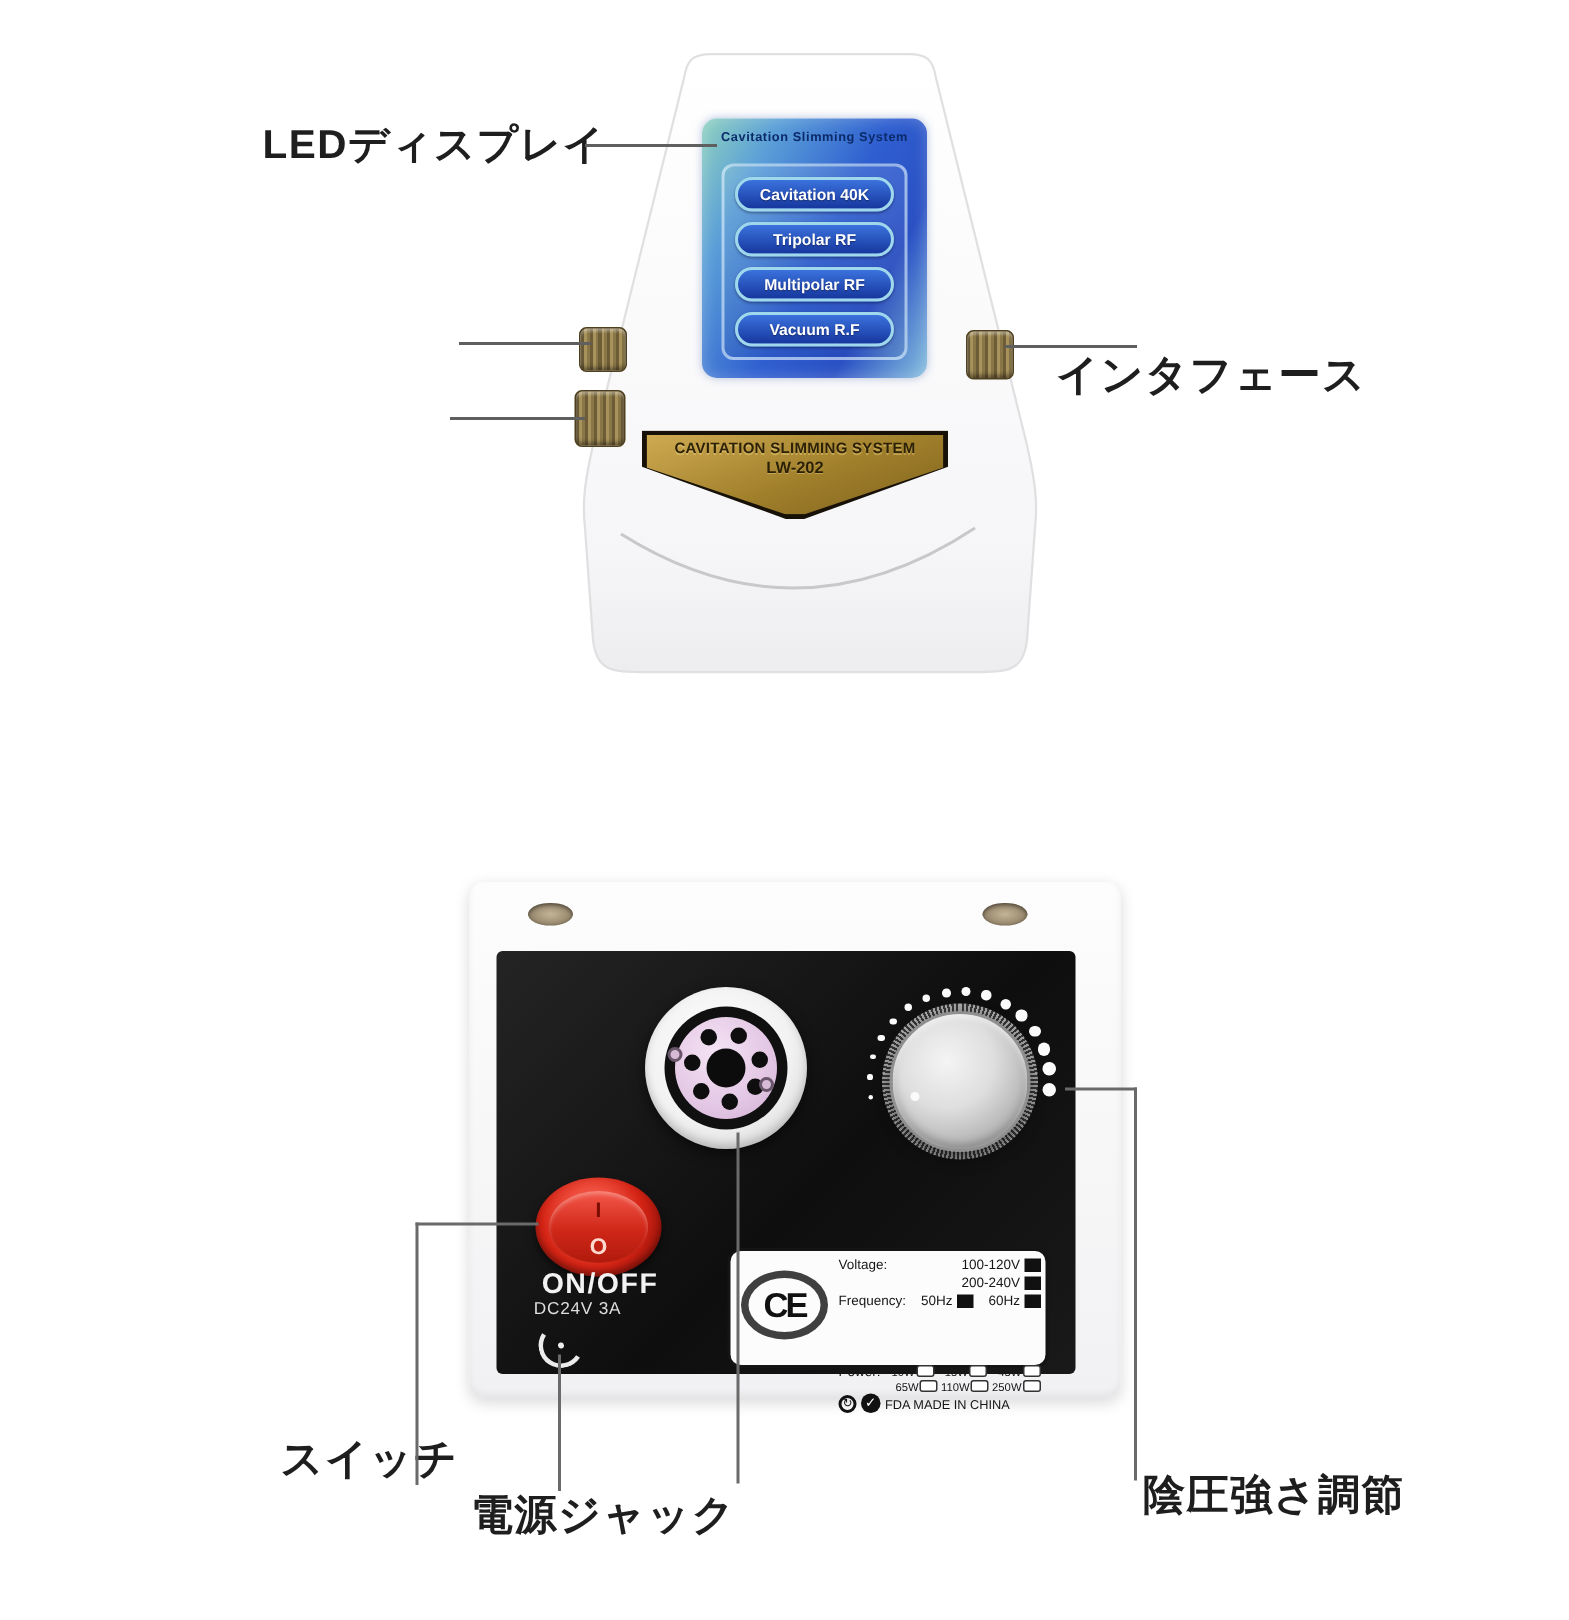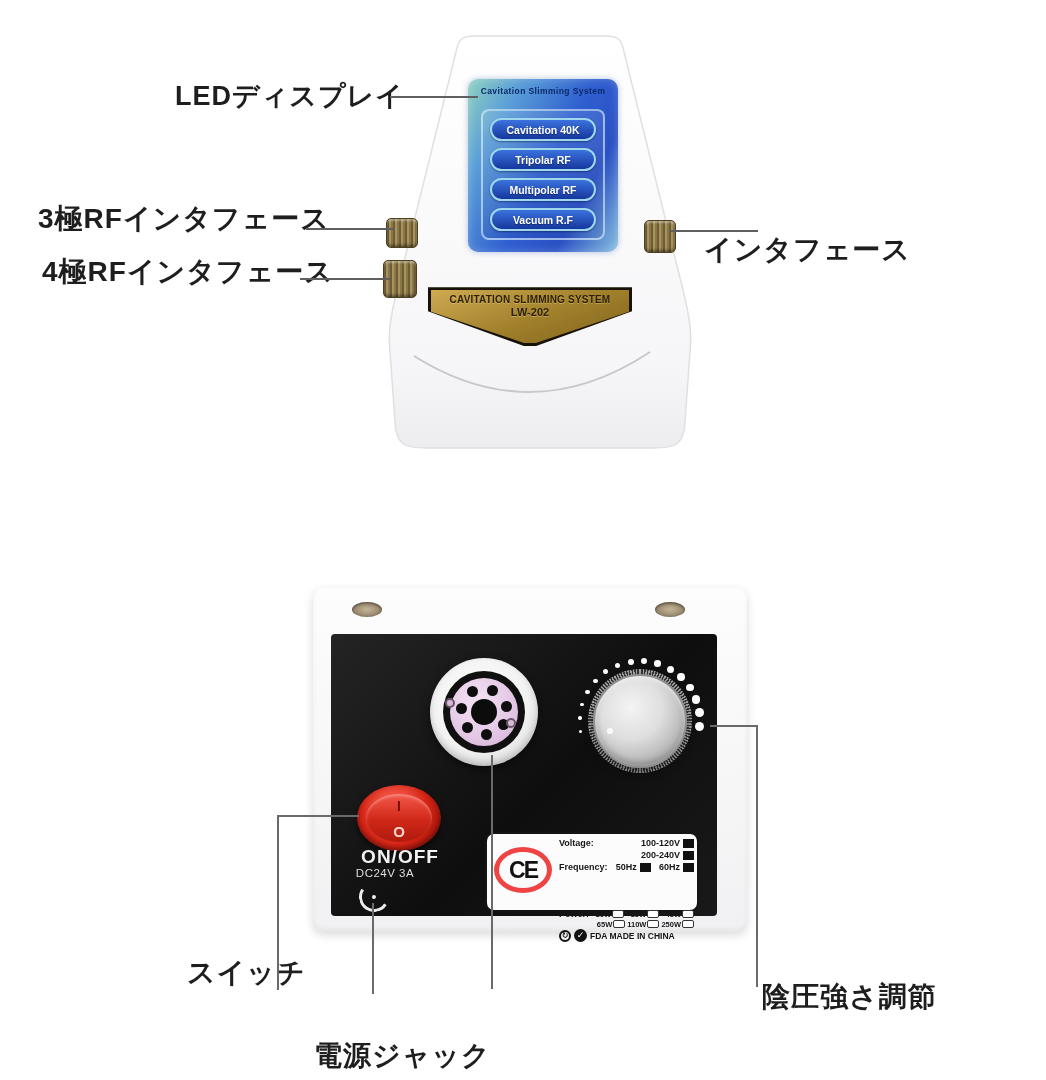--- a/index.html
+++ b/index.html
@@ -13,21 +13,21 @@
   #ln-led{left:390px;top:96px;width:88px;height:2px;}
   #lbl-rf3{left:38px;top:203px;}
   #ln-rf3{left:306px;top:228px;width:88px;height:2px;}
   #lbl-rf4{left:42px;top:256px;}
   #ln-rf4{left:300px;top:278px;width:90px;height:2px;}
   #lbl-cav{left:704px;top:233px;line-height:1.2;}
   #ln-cav{left:670px;top:230px;width:88px;height:2px;}
   #lbl-switch{left:187px;top:957px;}
   #ln-sw-h{left:277px;top:815px;width:82px;height:2px;background:#6a6a6a;}
   #ln-sw-v{left:277px;top:815px;width:2px;height:175px;background:#6a6a6a;}
-  #lbl-power-jack{left:314px;top:1040px;}
+  #lbl-power-jack{left:314px;top:994px;}
   #ln-pj-v{left:372px;top:903px;width:2px;height:91px;background:#6a6a6a;}
   #lbl-vacuum-jack{left:494px;top:958px;}
   #ln-vj-v{left:491px;top:755px;width:2px;height:234px;background:#6a6a6a;z-index:7;}
   #lbl-knob{left:762px;top:981px;}
   #ln-kn-h{left:710px;top:725px;width:48px;height:2px;background:#6a6a6a;}
   #ln-kn-v{left:756px;top:725px;width:2px;height:262px;background:#6a6a6a;}
   
   #body-svg{position:absolute;left:370px;top:22px;}
   .screen{position:absolute;left:468px;top:79px;width:150px;height:173px;border-radius:10px;
      background:linear-gradient(118deg,#8fd2bf 0%,#5b9fd8 22%,#2f5fd0 52%,#2a50c4 74%,#85bede 100%);
@@ -104,24 +104,24 @@
      background:radial-gradient(circle at 40% 35%,#f4f4f4,#dedede 40%,#bdbdbd 65%,#9e9e9e 90%);
      border:2px solid #8f8f8f;box-sizing:border-box;
      box-shadow:0 4px 10px rgba(0,0,0,.55), inset 0 2px 4px rgba(255,255,255,.7), inset 0 -3px 6px rgba(0,0,0,.25);}
   .knurl{position:absolute;left:257px;top:35px;width:104px;height:104px;border-radius:50%;
      background:repeating-conic-gradient(rgba(230,230,230,.7) 0 1.6deg, rgba(70,70,70,.7) 1.6deg 3.2deg);}
   .knob-dot{position:absolute;left:12px;top:52px;width:6px;height:6px;border-radius:50%;background:#fafafa;}
   .kdot{position:absolute;border-radius:50%;background:#fbfbfb;}
   
   .plate{position:absolute;left:154px;top:198px;width:214px;height:80px;background:#fcfcfc;
      border:2px solid #141414;border-radius:9px;z-index:2;box-sizing:border-box;}
-  .ce{position:absolute;left:7px;top:13px;width:58px;height:46px;border:5px solid #ef4444;
+  .ce{position:absolute;left:7px;top:13px;width:58px;height:46px;border:5px solid #404040;
      border-radius:50%;display:flex;align-items:center;justify-content:center;box-sizing:border-box;}
   .ce span{font-size:23px;font-weight:bold;letter-spacing:-2px;color:#111;}
-  .pt{position:absolute;left:72px;top:3px;right:3px;color:#161616;font-weight:bold;}
+  .pt{position:absolute;left:72px;top:3px;right:3px;color:#161616;font-weight:normal;}
   .prow{display:flex;justify-content:space-between;align-items:center;font-size:9px;height:12px;}
   .prow .grp{display:flex;align-items:center;}
   .prow.sm{font-size:7.5px;height:10px;justify-content:flex-end;gap:2px;}
   .bxf{display:inline-block;width:11px;height:9px;background:#111;margin-left:3px;}
   .bxe{display:inline-block;width:10px;height:6px;border:1px solid #333;border-radius:2px;
      background:#fff;margin-left:1px;}
   .fda{display:flex;align-items:center;gap:3px;font-size:8.5px;height:13px;}
   .ic-recycle{display:inline-flex;align-items:center;justify-content:center;width:12px;height:12px;
      border:2px solid #111;border-radius:50%;font-size:8px;line-height:1;color:#111;box-sizing:border-box;}
   .ic-check{display:inline-flex;align-items:center;justify-content:center;width:13px;height:13px;
@@ -285,24 +285,22 @@
           <span>FDA MADE IN CHINA</span>
         </div>
       </div>
     </div>
   </div>
 
   <div class="ln" id="ln-led"></div>
   <div class="jl" id="lbl-led">LEDディスプレイ</div>
 
   <div class="ln" id="ln-rf3"></div>
-  <div class="jl" id="lbl-rf3">3極RFインタフェース</div>
 
   <div class="ln" id="ln-rf4"></div>
-  <div class="jl" id="lbl-rf4">4極RFインタフェース</div>
 
   <div class="ln" id="ln-cav"></div>
   <div class="jl" id="lbl-cav">
     <div>インタフェース</div>
   </div>
 
   <div class="ln" id="ln-sw-h"></div>
   <div class="ln" id="ln-sw-v"></div>
   <div class="jl" id="lbl-switch">スイッチ</div>
 

